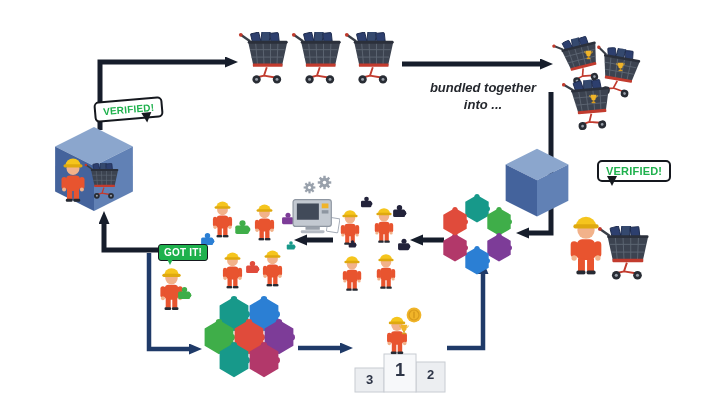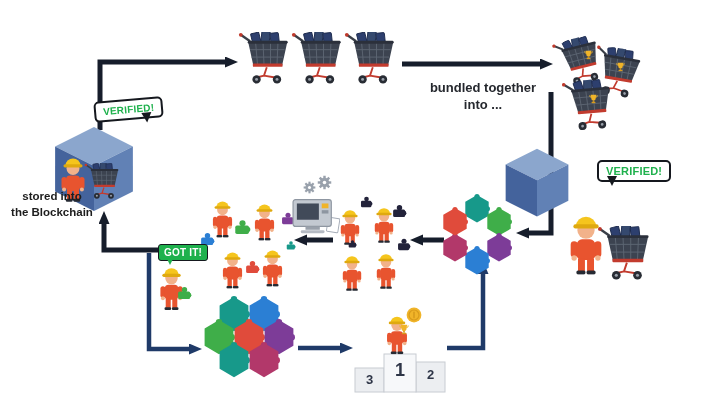--- a/index.html
+++ b/index.html
@@ -3,21 +3,21 @@
 <meta charset="utf-8">
 <style>
   html,body{margin:0;padding:0;background:#ffffff;}
   .canvas{position:relative;width:713px;height:400px;background:#ffffff;
           font-family:"Liberation Sans",sans-serif;overflow:hidden;}
   .scene{position:absolute;left:0;top:0;}
 
   
   .label{position:absolute;color:#1d1d1d;font-weight:bold;text-align:center;}
   .label-stored{left:0px;top:188px;width:104px;font-size:11.5px;line-height:1.4;}
-  .label-bundled{left:413px;top:80px;width:140px;font-size:13px;line-height:1.3;color:#25282e;}
+  .label-bundled{left:413px;top:80px;width:140px;font-size:13px;line-height:1.3;color:#25282e;font-style:italic;}
 
   
   .bubble{position:absolute;background:#fff;border:2.5px solid #15181e;border-radius:5px;
           font-weight:bold;color:var(--verified_green,#1fb14d);padding:3px 7px;
           font-size:10px;letter-spacing:.2px;white-space:nowrap;}
   .bubble:after{content:"";position:absolute;bottom:-11px;width:0;height:0;
           border:5px solid transparent;border-top:10px solid #15181e;}
   .bubble-verified-left{left:94px;top:99px;transform:rotate(-5deg);}
   .bubble-verified-left:after{right:10px;}
   .bubble-verified-right{left:597px;top:160px;font-size:11px;}
@@ -253,24 +253,20 @@
   <g>
     <rect x="355" y="368" width="29" height="24" fill="#eceef1" stroke="#c8ccd2"></rect>
     <rect x="416" y="362" width="29" height="30" fill="#eceef1" stroke="#c8ccd2"></rect>
     <rect x="384" y="354" width="32" height="38" fill="#f7f8fa" stroke="#c8ccd2"></rect>
     <use href="#sym-worker" x="384" y="311" width="26" height="43.3"></use>
     <use href="#sym-trophy" x="399" y="324" width="10" height="10.8"></use>
     <use href="#sym-coin" x="406" y="307" width="16" height="16"></use>
   </g>
 </svg>
 
-<div class="label label-stored">
-  <span>stored into</span><br>
-  <span>the Blockchain</span>
-</div>
 
 <div class="label label-bundled">
   <span>bundled together</span><br>
   <span>into ...</span>
 </div>
 
 <div class="bubble bubble-verified-left">
   <span>VERIFIED!</span>
 </div>
 

